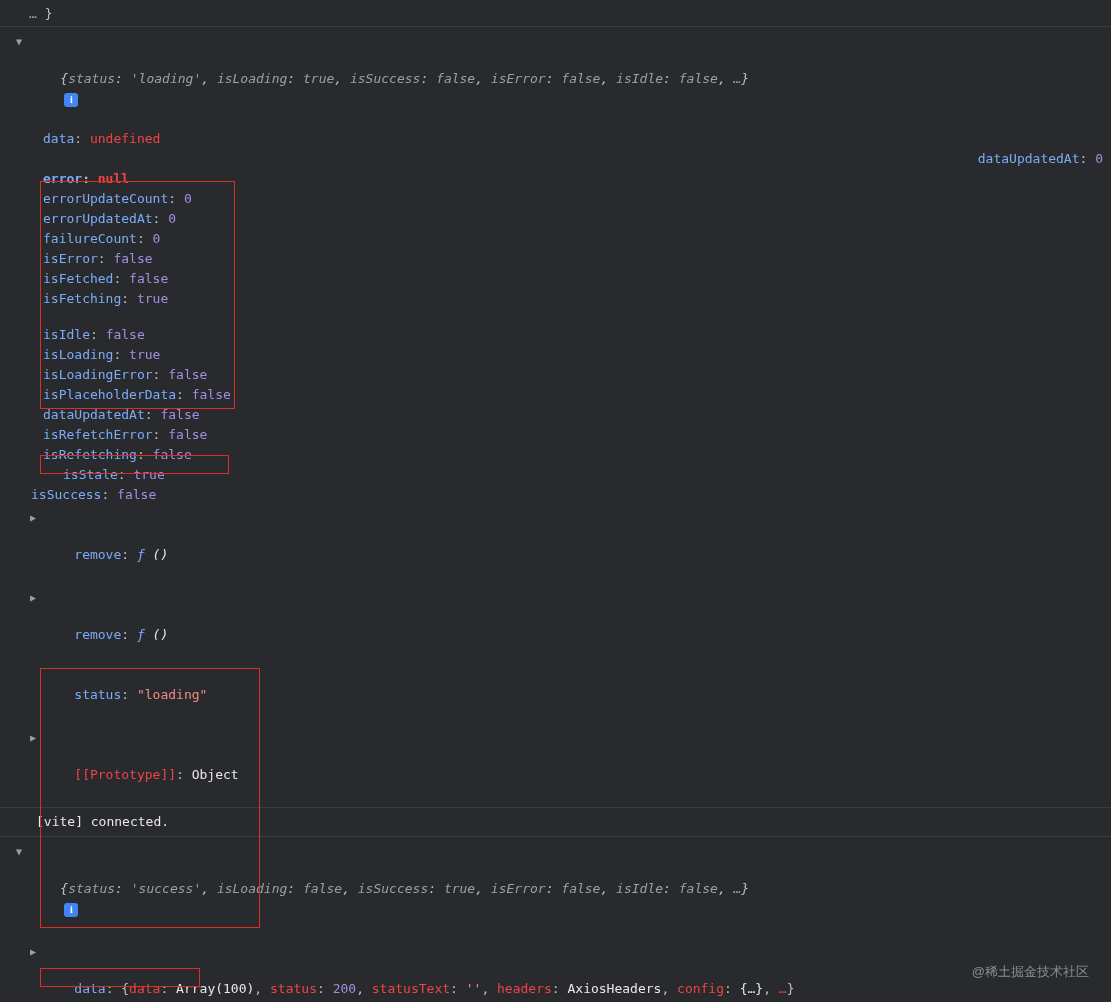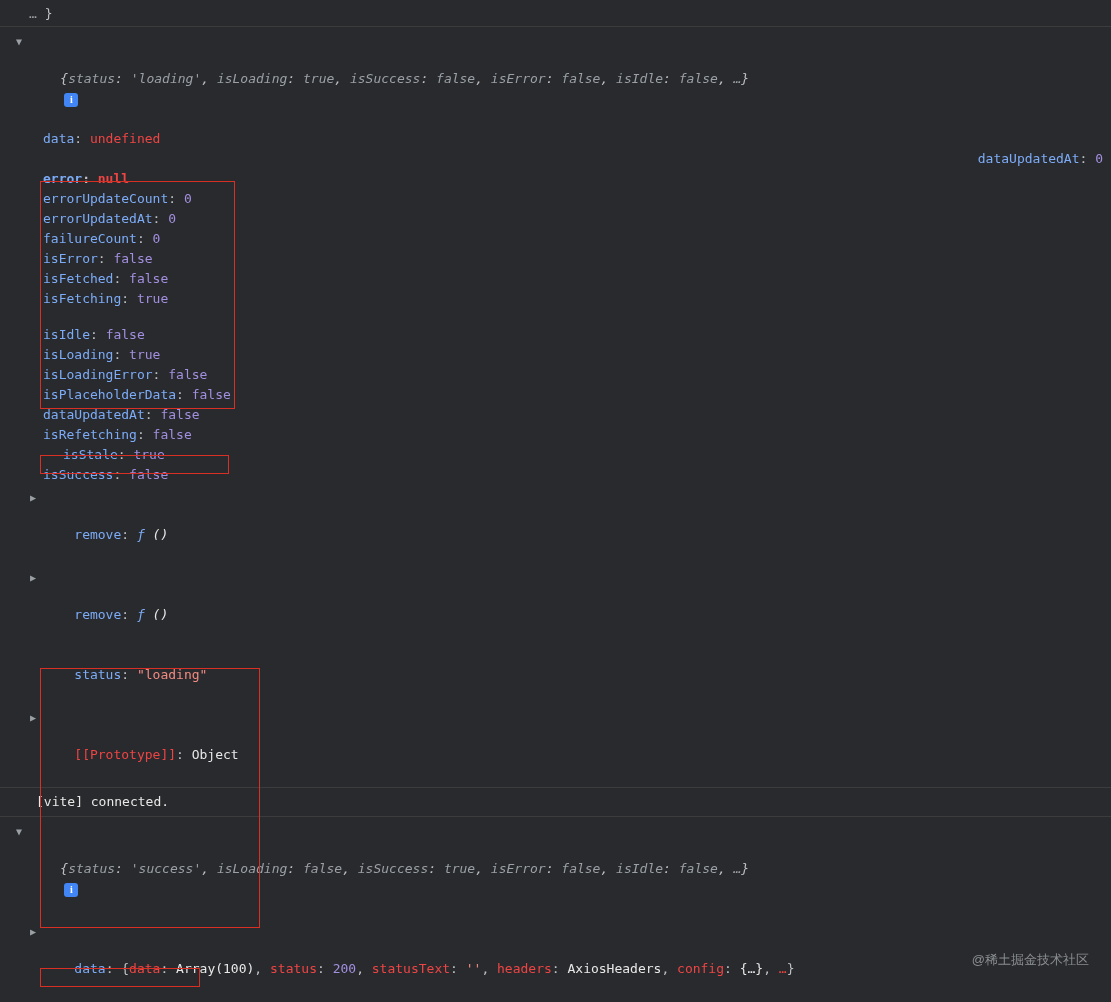--- a/index.html
+++ b/index.html
@@ -41,21 +41,21 @@
     vertical-align: middle;
     font-family: serif;
     font-weight: bold;
     margin-left: 4px;
   }
   .hr { border-top: 1px solid #3c3c3c; margin: 2px 0; }
   .box-red { border: 1px solid #d93025; position: absolute; pointer-events: none; }
   .watermark {
     position: absolute;
     right: 22px;
-    bottom: 32px;
+    bottom: 20px;
     color: #8a8d91;
     font-family: sans-serif;
     font-size: 13px;
   }
   .msg { padding: 2px 14px; margin-left: 22px; }
 </style>
 </head>
 <body>
 
 <div class="panel">
@@ -78,23 +78,24 @@
       <div class="row" style="padding-left: 43px;"><span class="key">errorUpdatedAt</span><span class="punct">: </span><span class="num">0</span></div>
       <div class="row" style="padding-left: 43px;"><span class="key">failureCount</span><span class="punct">: </span><span class="num">0</span></div>
       <div class="row" style="padding-left: 43px;"><span class="key">isError</span><span class="punct">: </span><span class="bool">false</span></div>
       <div class="row" style="padding-left: 43px;"><span class="key">isFetched</span><span class="punct">: </span><span class="bool">false</span></div>
       <div class="row" style="padding-left: 43px;"><span class="key">isFetching</span><span class="punct">: </span><span class="bool">true</span></div>
       <div class="row" style="padding-left: 43px; margin-top: 16px;"><span class="key">isIdle</span><span class="punct">: </span><span class="bool">false</span></div>
       <div class="row" style="padding-left: 43px;"><span class="key">isLoading</span><span class="punct">: </span><span class="bool">true</span></div>
       <div class="row" style="padding-left: 43px;"><span class="key">isLoadingError</span><span class="punct">: </span><span class="bool">false</span></div>
       <div class="row" style="padding-left: 43px;"><span class="key">isPlaceholderData</span><span class="punct">: </span><span class="bool">false</span></div>
       <div class="row" style="padding-left: 43px;"><span class="key">dataUpdatedAt</span><span class="punct">: </span><span class="bool">false</span></div>
+      <div class="row" style="padding-left: 43px;"><span class="key">isRefetchError</span><span class="punct">: </span><span class="bool">false</span></div>
       <div class="row" style="padding-left: 43px;"><span class="key">isRefetching</span><span class="punct">: </span><span class="bool">false</span></div>
       <div class="row" style="padding-left: 63px;"><span class="key">isStale</span><span class="punct">: </span><span class="bool">true</span></div>
-      <div class="row" style="padding-left: 43px;"><span class="key">isSuccess</span><span class="punct">: </span><span class="bool">false</span></div>
+      <div class="row" style="padding-left: 31px;"><span class="key">isSuccess</span><span class="punct">: </span><span class="bool">false</span></div>
     </div>
 
   <div class="row" style="padding-left:43px;position:relative;">
     <span class="tri-r" style="left:30px;">▶</span>
     <span class="key">remove</span><span class="punct">: </span><span class="fn">ƒ</span><span class="white"> </span><span class="italic white">()</span>
   </div>
 
   <div class="row" style="padding-left:43px;position:relative;">
     <span class="tri-r" style="left:30px;">▶</span>
     <span class="key">remove</span><span class="punct">: </span><span class="fn">ƒ</span><span class="white"> </span><span class="italic white">()</span>

